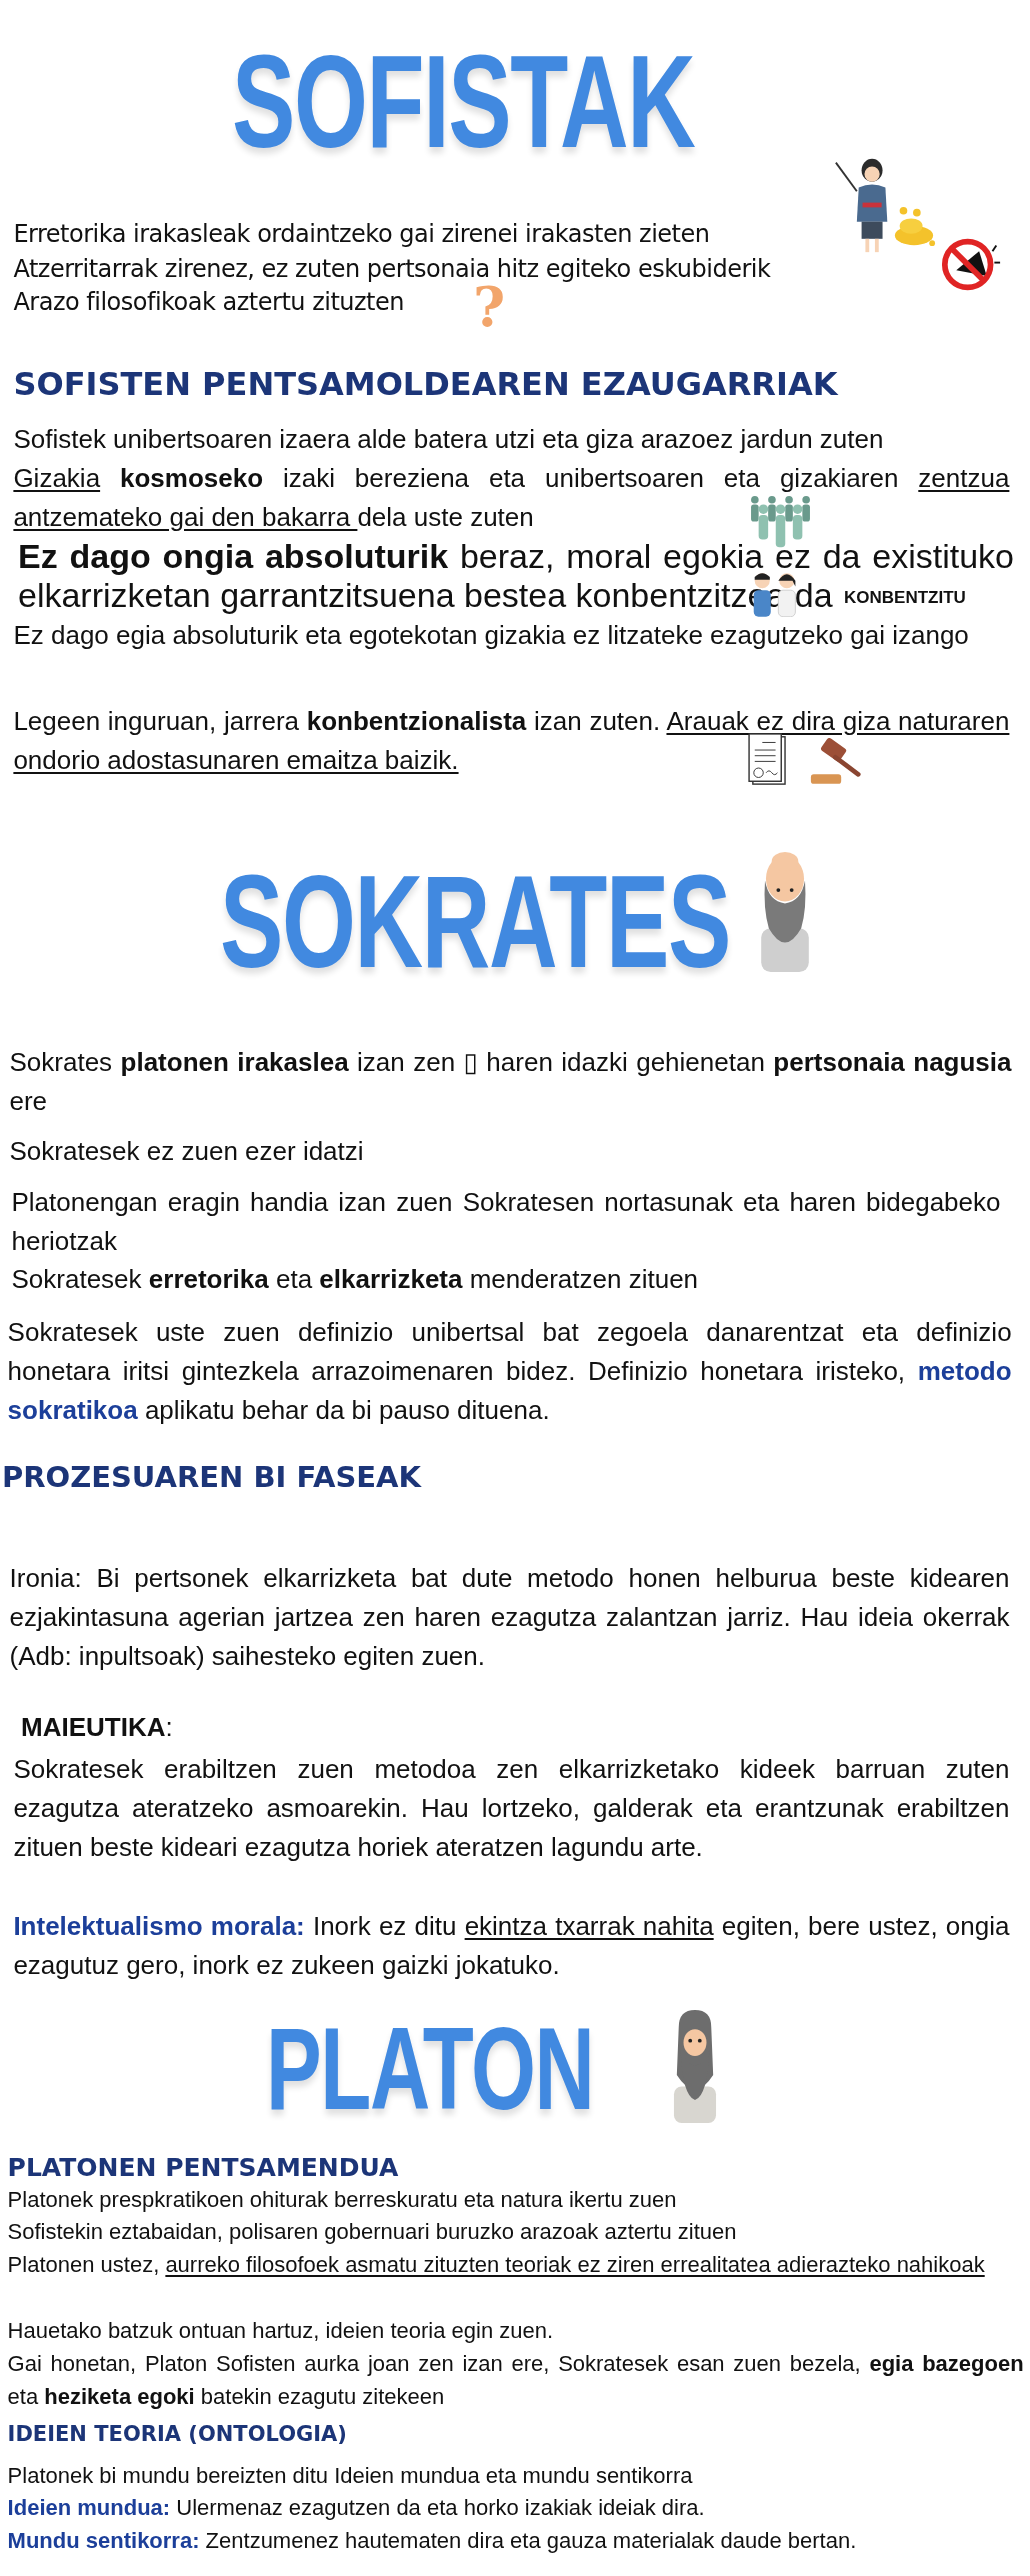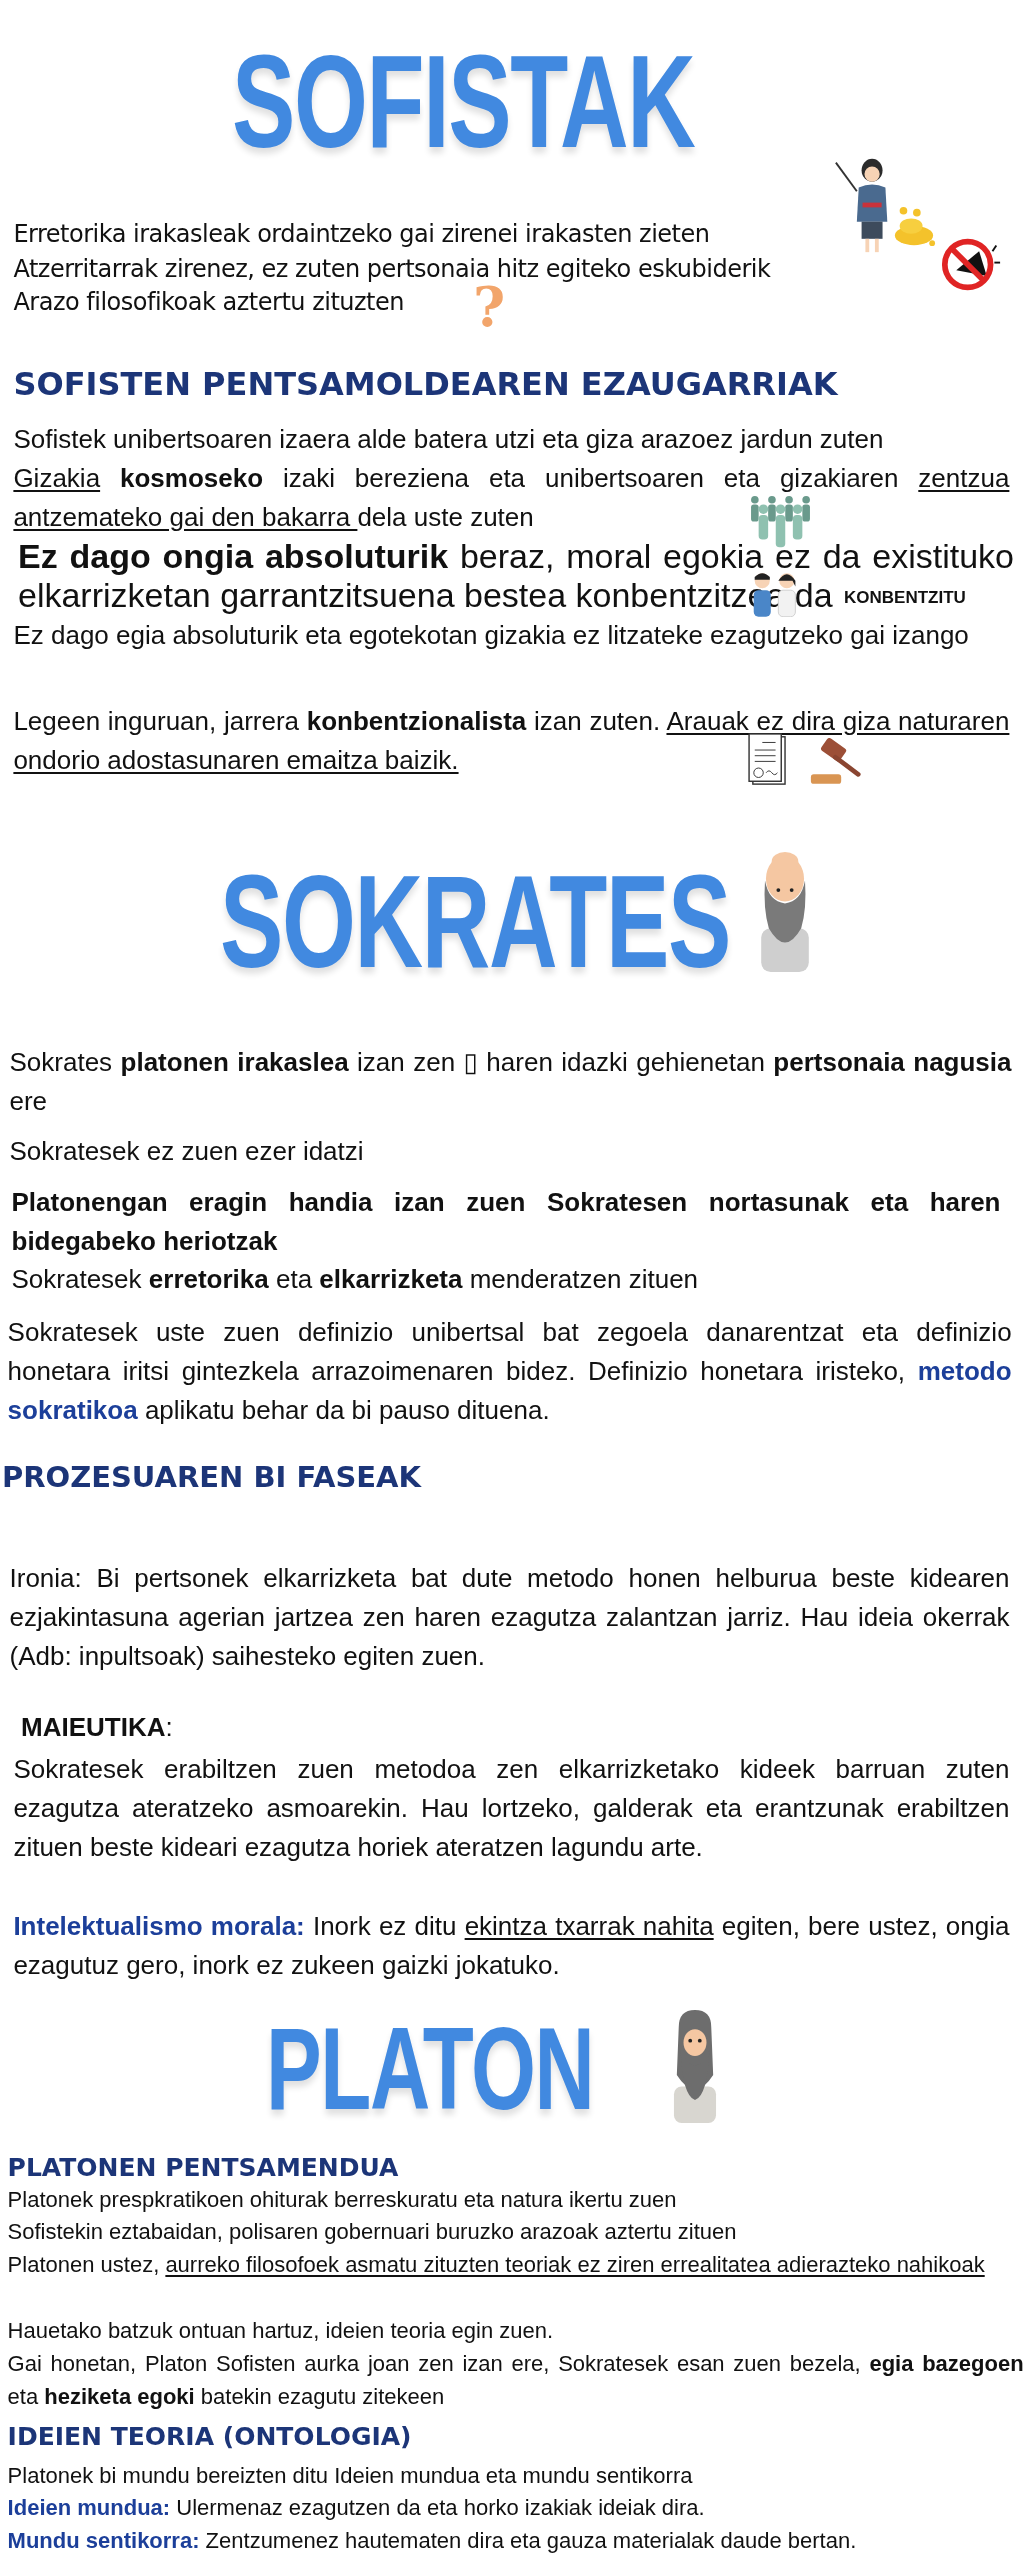--- a/index.html
+++ b/index.html
@@ -151,21 +151,21 @@
   <circle cx="20" cy="40" r="2" fill="#222"></circle>
     <circle cx="34" cy="40" r="2" fill="#222"></circle>
 </svg>
 
 <div class="abs txt just" style="left:9.5px; top:1043px; width:1002px; font-size:26px;">
   <span>Sokrates </span><b>platonen irakaslea</b><span> izan zen ▯ haren idazki gehienetan </span><b>pertsonaia nagusia</b><span> ere</span>
 </div>
 
 <div class="abs txt" style="left:9.5px; top:1132px; font-size:26px;">Sokratesek ez zuen ezer idatzi</div>
 
-<div class="abs txt just" style="left:11.5px; top:1183px; width:989px; font-size:26px;font-weight:bold;">Platonengan eragin handia izan zuen Sokratesen nortasunak eta haren bidegabeko heriotzak</div>
+<div class="abs txt just" style="left:11.5px; top:1183px; width:989px; font-size:26px;">Platonengan eragin handia izan zuen Sokratesen nortasunak eta haren bidegabeko heriotzak</div>
 
 <div class="abs txt" style="left:11.5px; top:1260px; font-size:26px;">
   <span>Sokratesek </span><b>erretorika</b><span> eta </span><b>elkarrizketa</b><span> menderatzen zituen</span>
 </div>
 
 <div class="abs txt just" style="left:7.6px; top:1313px; width:1004px; font-size:26px;">
   <span>Sokratesek uste zuen definizio unibertsal bat zegoela danarentzat eta definizio honetara iritsi gintezkela arrazoimenaren bidez. Definizio honetara iristeko, </span><span class="blue">metodo sokratikoa</span><span> aplikatu behar da bi pauso dituena.</span>
 </div>
 
 <div class="abs h2" style="left:1.9px; top:1460px; font-size:29px;">PROZESUAREN BI FASEAK</div>
@@ -198,21 +198,21 @@
 <div class="abs txt sm" style="left:7.6px; top:2183px;">Platonek prespkratikoen ohiturak berreskuratu eta natura ikertu zuen</div>
 <div class="abs txt sm" style="left:7.6px; top:2215px;">Sofistekin eztabaidan, polisaren gobernuari buruzko arazoak aztertu zituen</div>
 <div class="abs txt sm just" style="left:7.6px; top:2248px; width:1016px;">
   <span>Platonen ustez, </span><u>aurreko filosofoek asmatu zituzten teoriak ez ziren errealitatea adierazteko nahikoak</u>
 </div>
 <div class="abs txt sm" style="left:7.6px; top:2314px;">Hauetako batzuk ontuan hartuz, ideien teoria egin zuen.</div>
 <div class="abs txt sm just" style="left:7.6px; top:2347px; width:1016px;">
   <span>Gai honetan, Platon Sofisten aurka joan zen izan ere, Sokratesek esan zuen bezela, </span><b>egia bazegoen</b><span> eta </span><b>heziketa egoki</b><span> batekin ezagutu zitekeen</span>
 </div>
 
-<div class="abs h2" style="left:7.6px; top:2422px; font-size:25px;">IDEIEN TEORIA (ONTOLOGIA)</div>
+<div class="abs h2" style="left:7.6px; top:2422px; font-size:21px;">IDEIEN TEORIA (ONTOLOGIA)</div>
 
 <div class="abs txt sm" style="left:7.6px; top:2459px;">Platonek bi mundu bereizten ditu Ideien mundua eta mundu sentikorra</div>
 <div class="abs txt sm" style="left:7.6px; top:2491px;">
   <span class="blue">Ideien mundua:</span><span> Ulermenaz ezagutzen da eta horko izakiak ideiak dira.</span>
 </div>
 <div class="abs txt sm" style="left:7.6px; top:2524px;">
   <span class="blue">Mundu sentikorra:</span><span> Zentzumenez hautematen dira eta gauza materialak daude bertan.</span>
 </div>
 
 

